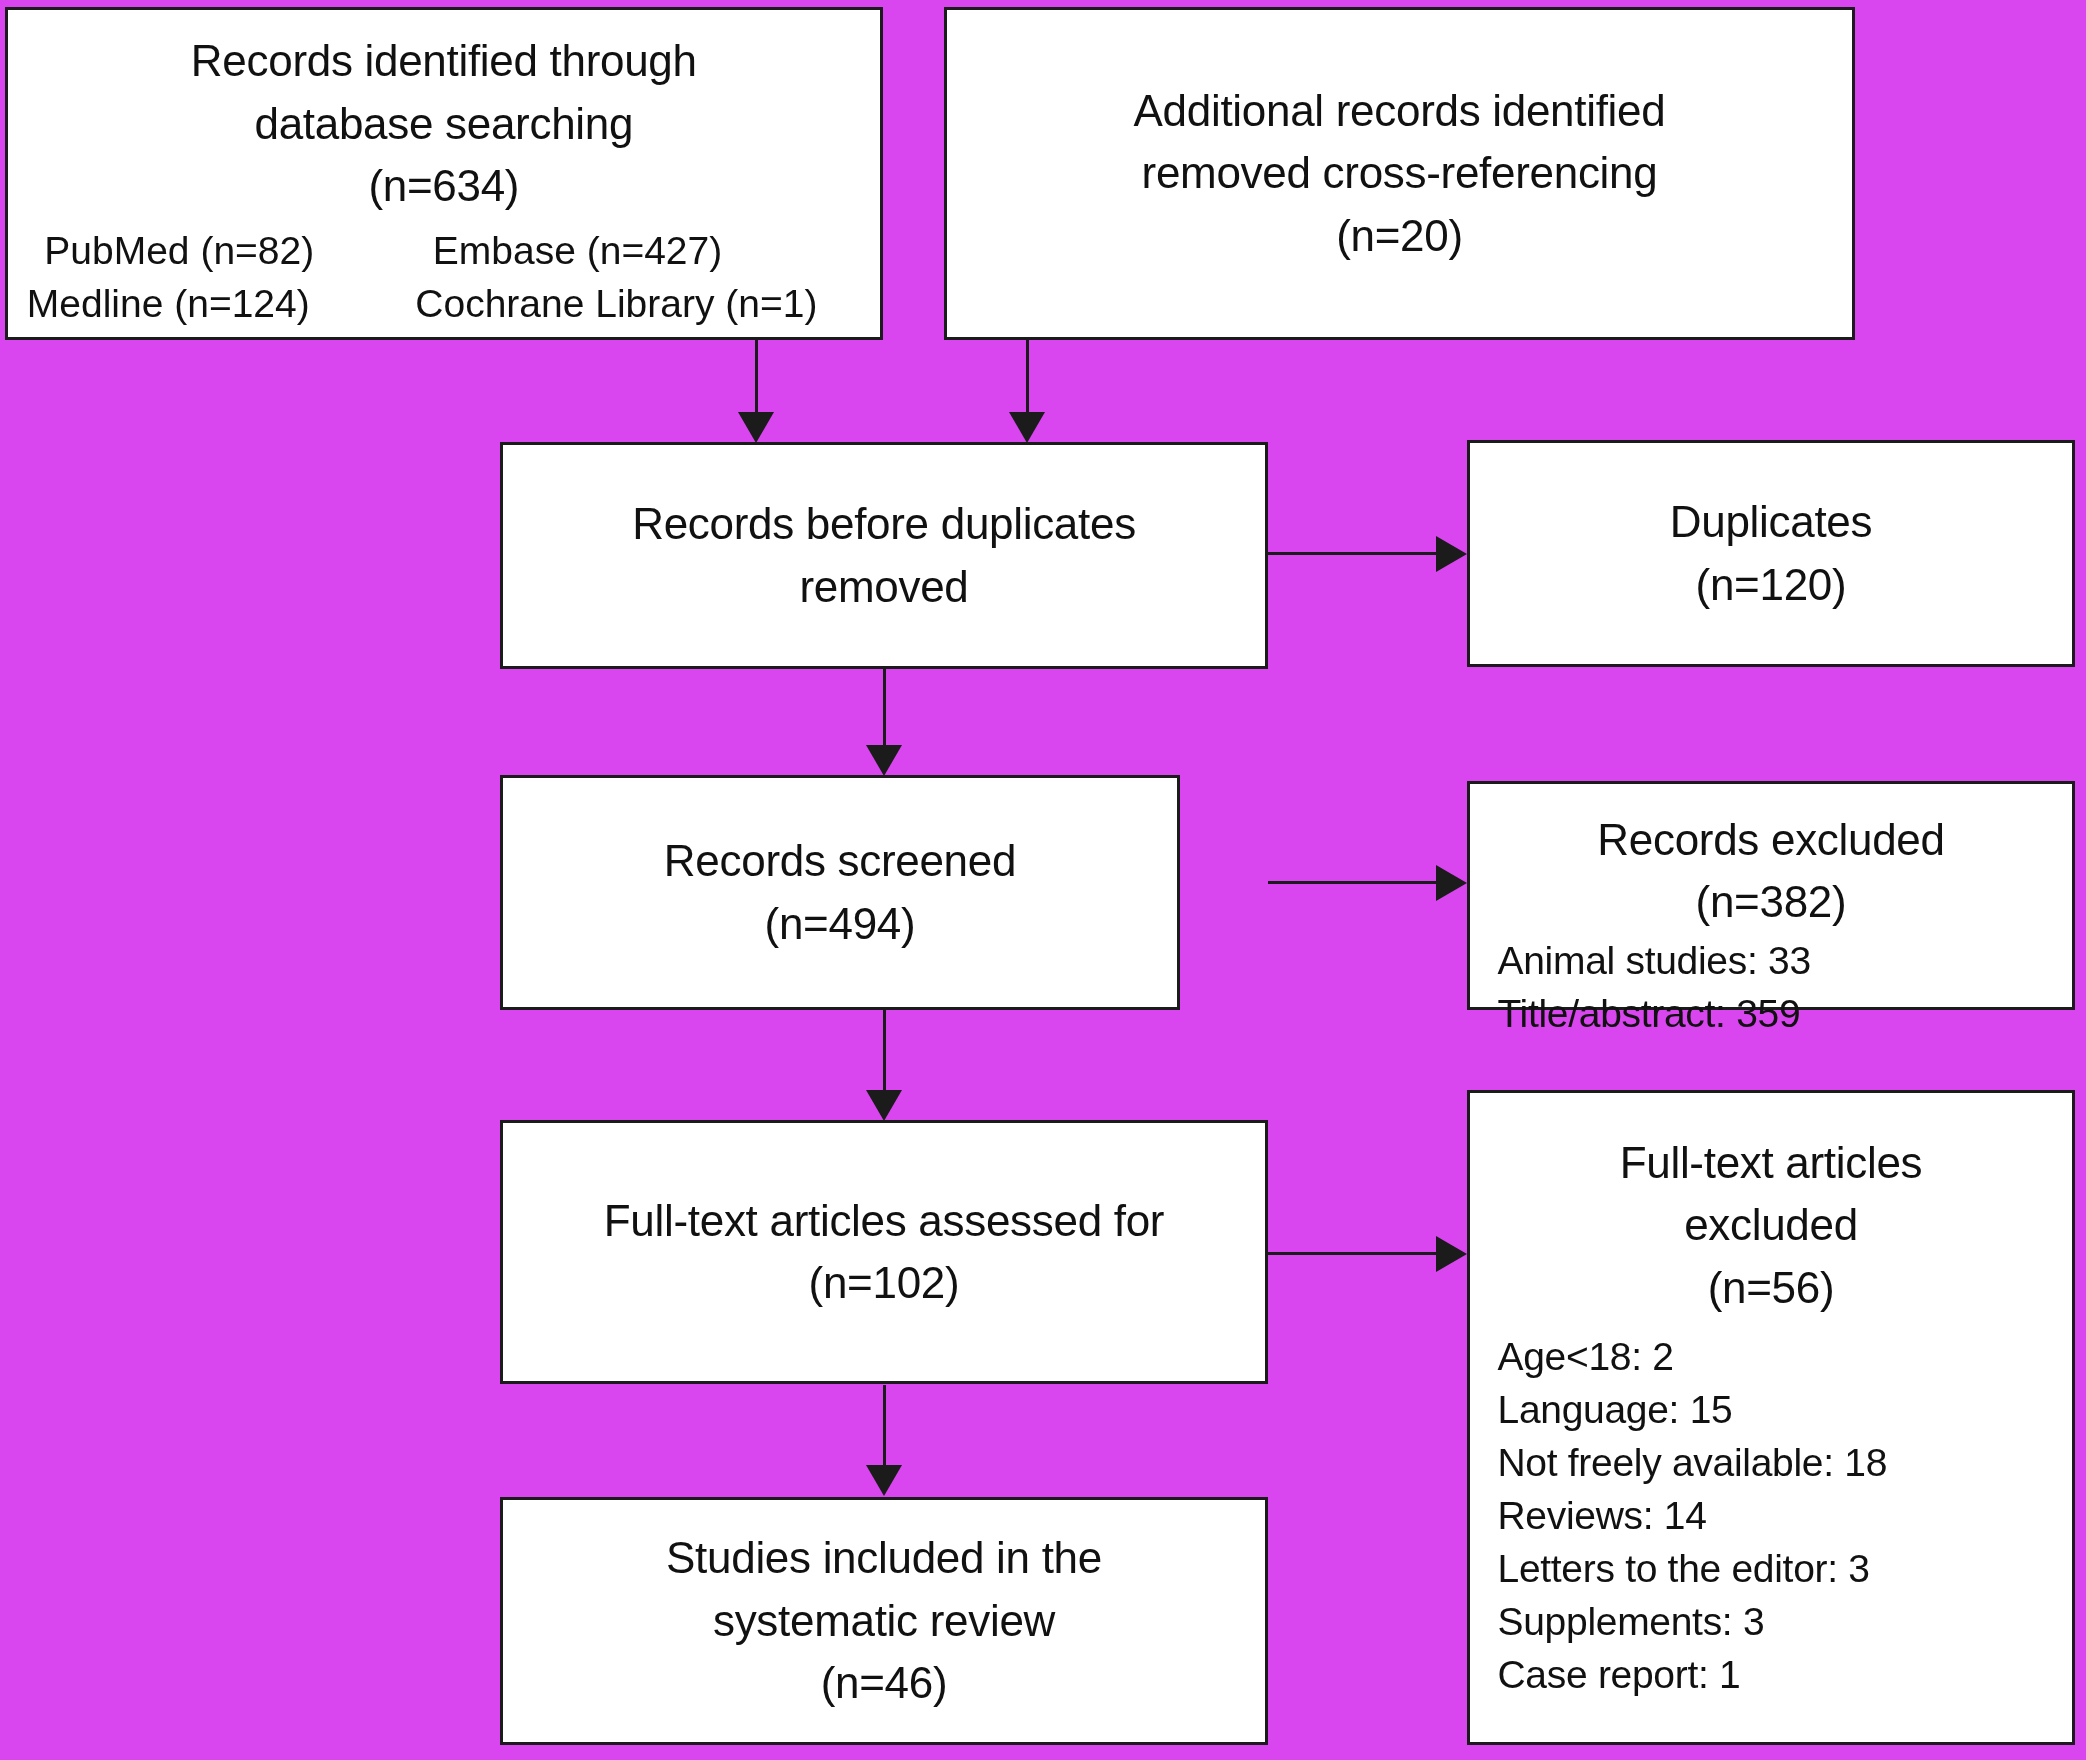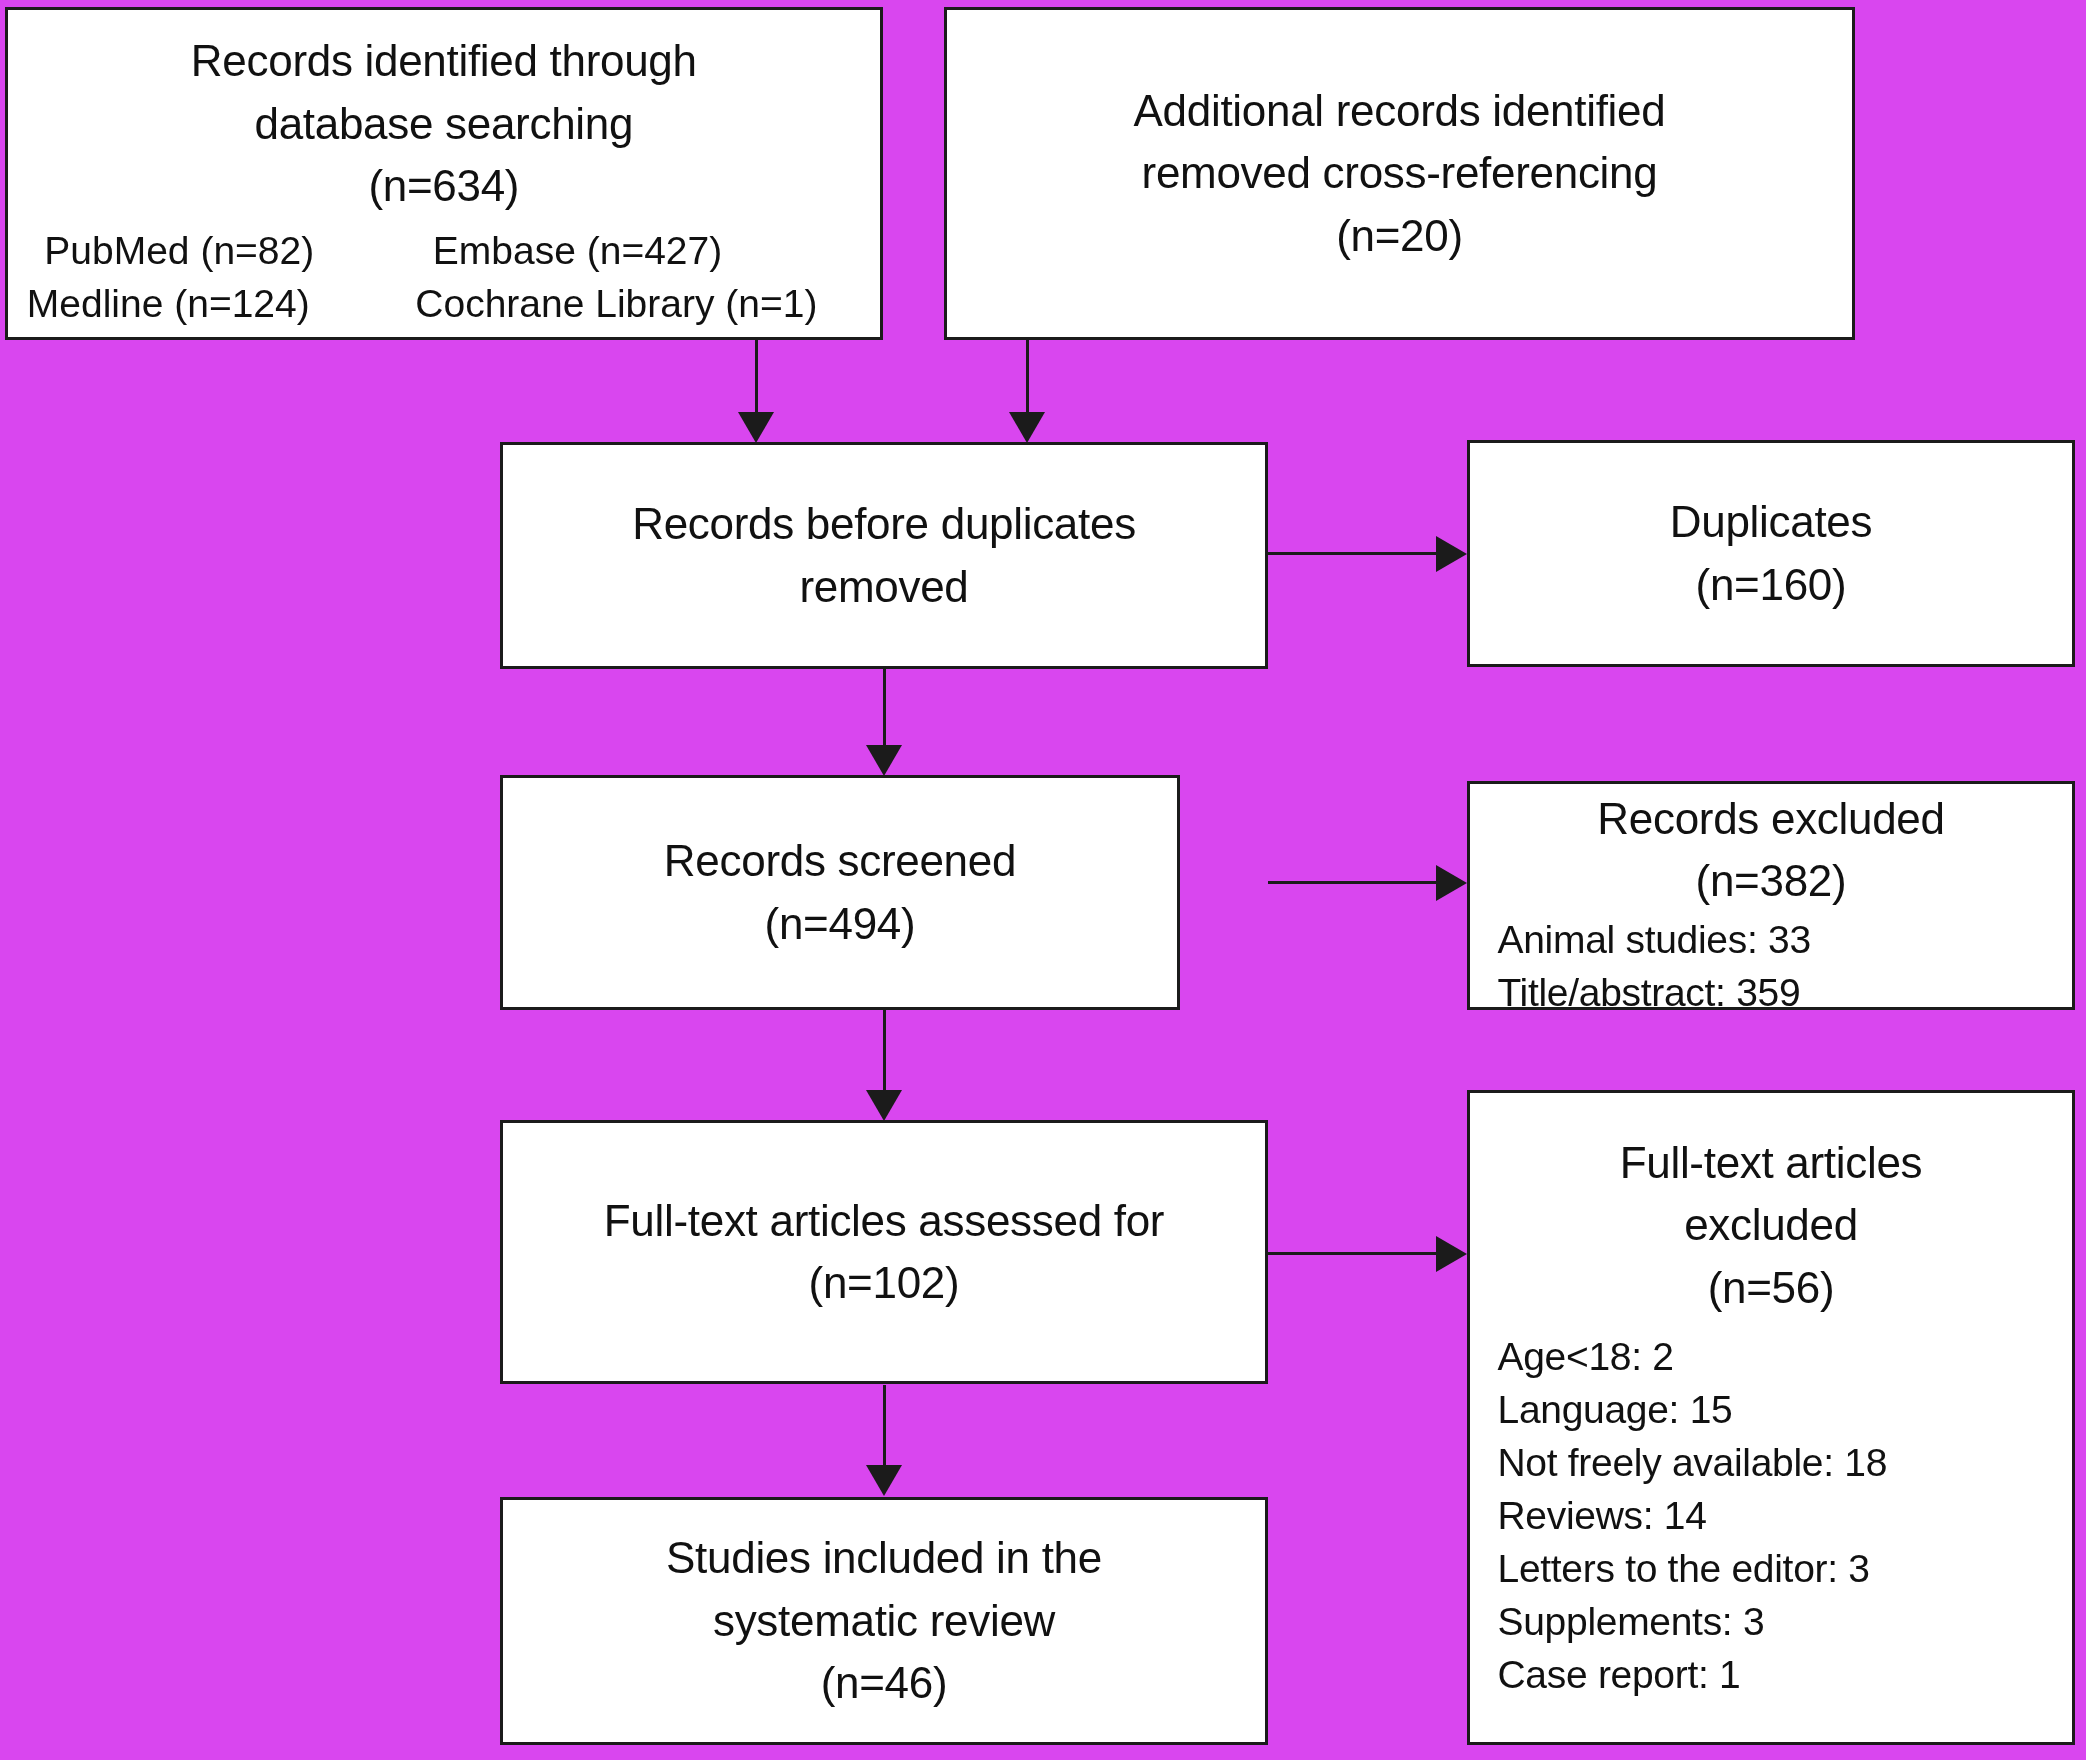--- a/index.html
+++ b/index.html
@@ -120,35 +120,35 @@
   <div class="vline" style="left:1026px; top:340px; height:75px;"></div>
   <div class="arrow-down" style="left:1009px; top:412px;"></div>
 
   <div class="box" style="left:500px; top:442px; width:768px; height:227px;">
     <span class="ln">Records before duplicates</span>
     <span class="ln">removed</span>
   </div>
 
   <div class="box" style="left:1467px; top:440px; width:608px; height:227px;">
     <span class="ln">Duplicates</span>
-    <span class="ln">(n=160)</span>
+    <span class="ln">(n=120)</span>
   </div>
 
   <div class="hline" style="left:1268px; top:552px; width:177px;"></div>
   <div class="arrow-right" style="left:1436px; top:536px;"></div>
 
   <div class="vline" style="left:883px; top:669px; width:3px; height:79px;"></div>
   <div class="arrow-down" style="left:866px; top:745px;"></div>
 
   <div class="box" style="left:500px; top:775px; width:680px; height:235px;">
     <span class="ln">Records screened</span>
     <span class="ln">(n=494)</span>
   </div>
 
-  <div class="box top-align" style="left:1467px; top:781px; width:608px; height:229px; padding-top:4px;">
+  <div class="box top-align" style="left:1467px; top:781px; width:608px; height:229px; padding-top:25px;">
     <span class="ln">Records excluded</span>
     <span class="ln">(n=382)</span>
     <span class="ln sub left">Animal studies: 33</span>
     <span class="ln sub left">Title/abstract: 359</span>
   </div>
 
   <div class="hline" style="left:1268px; top:881px; width:177px;"></div>
   <div class="arrow-right" style="left:1436px; top:865px;"></div>
 
   <div class="vline" style="left:883px; top:1010px; height:83px;"></div>

